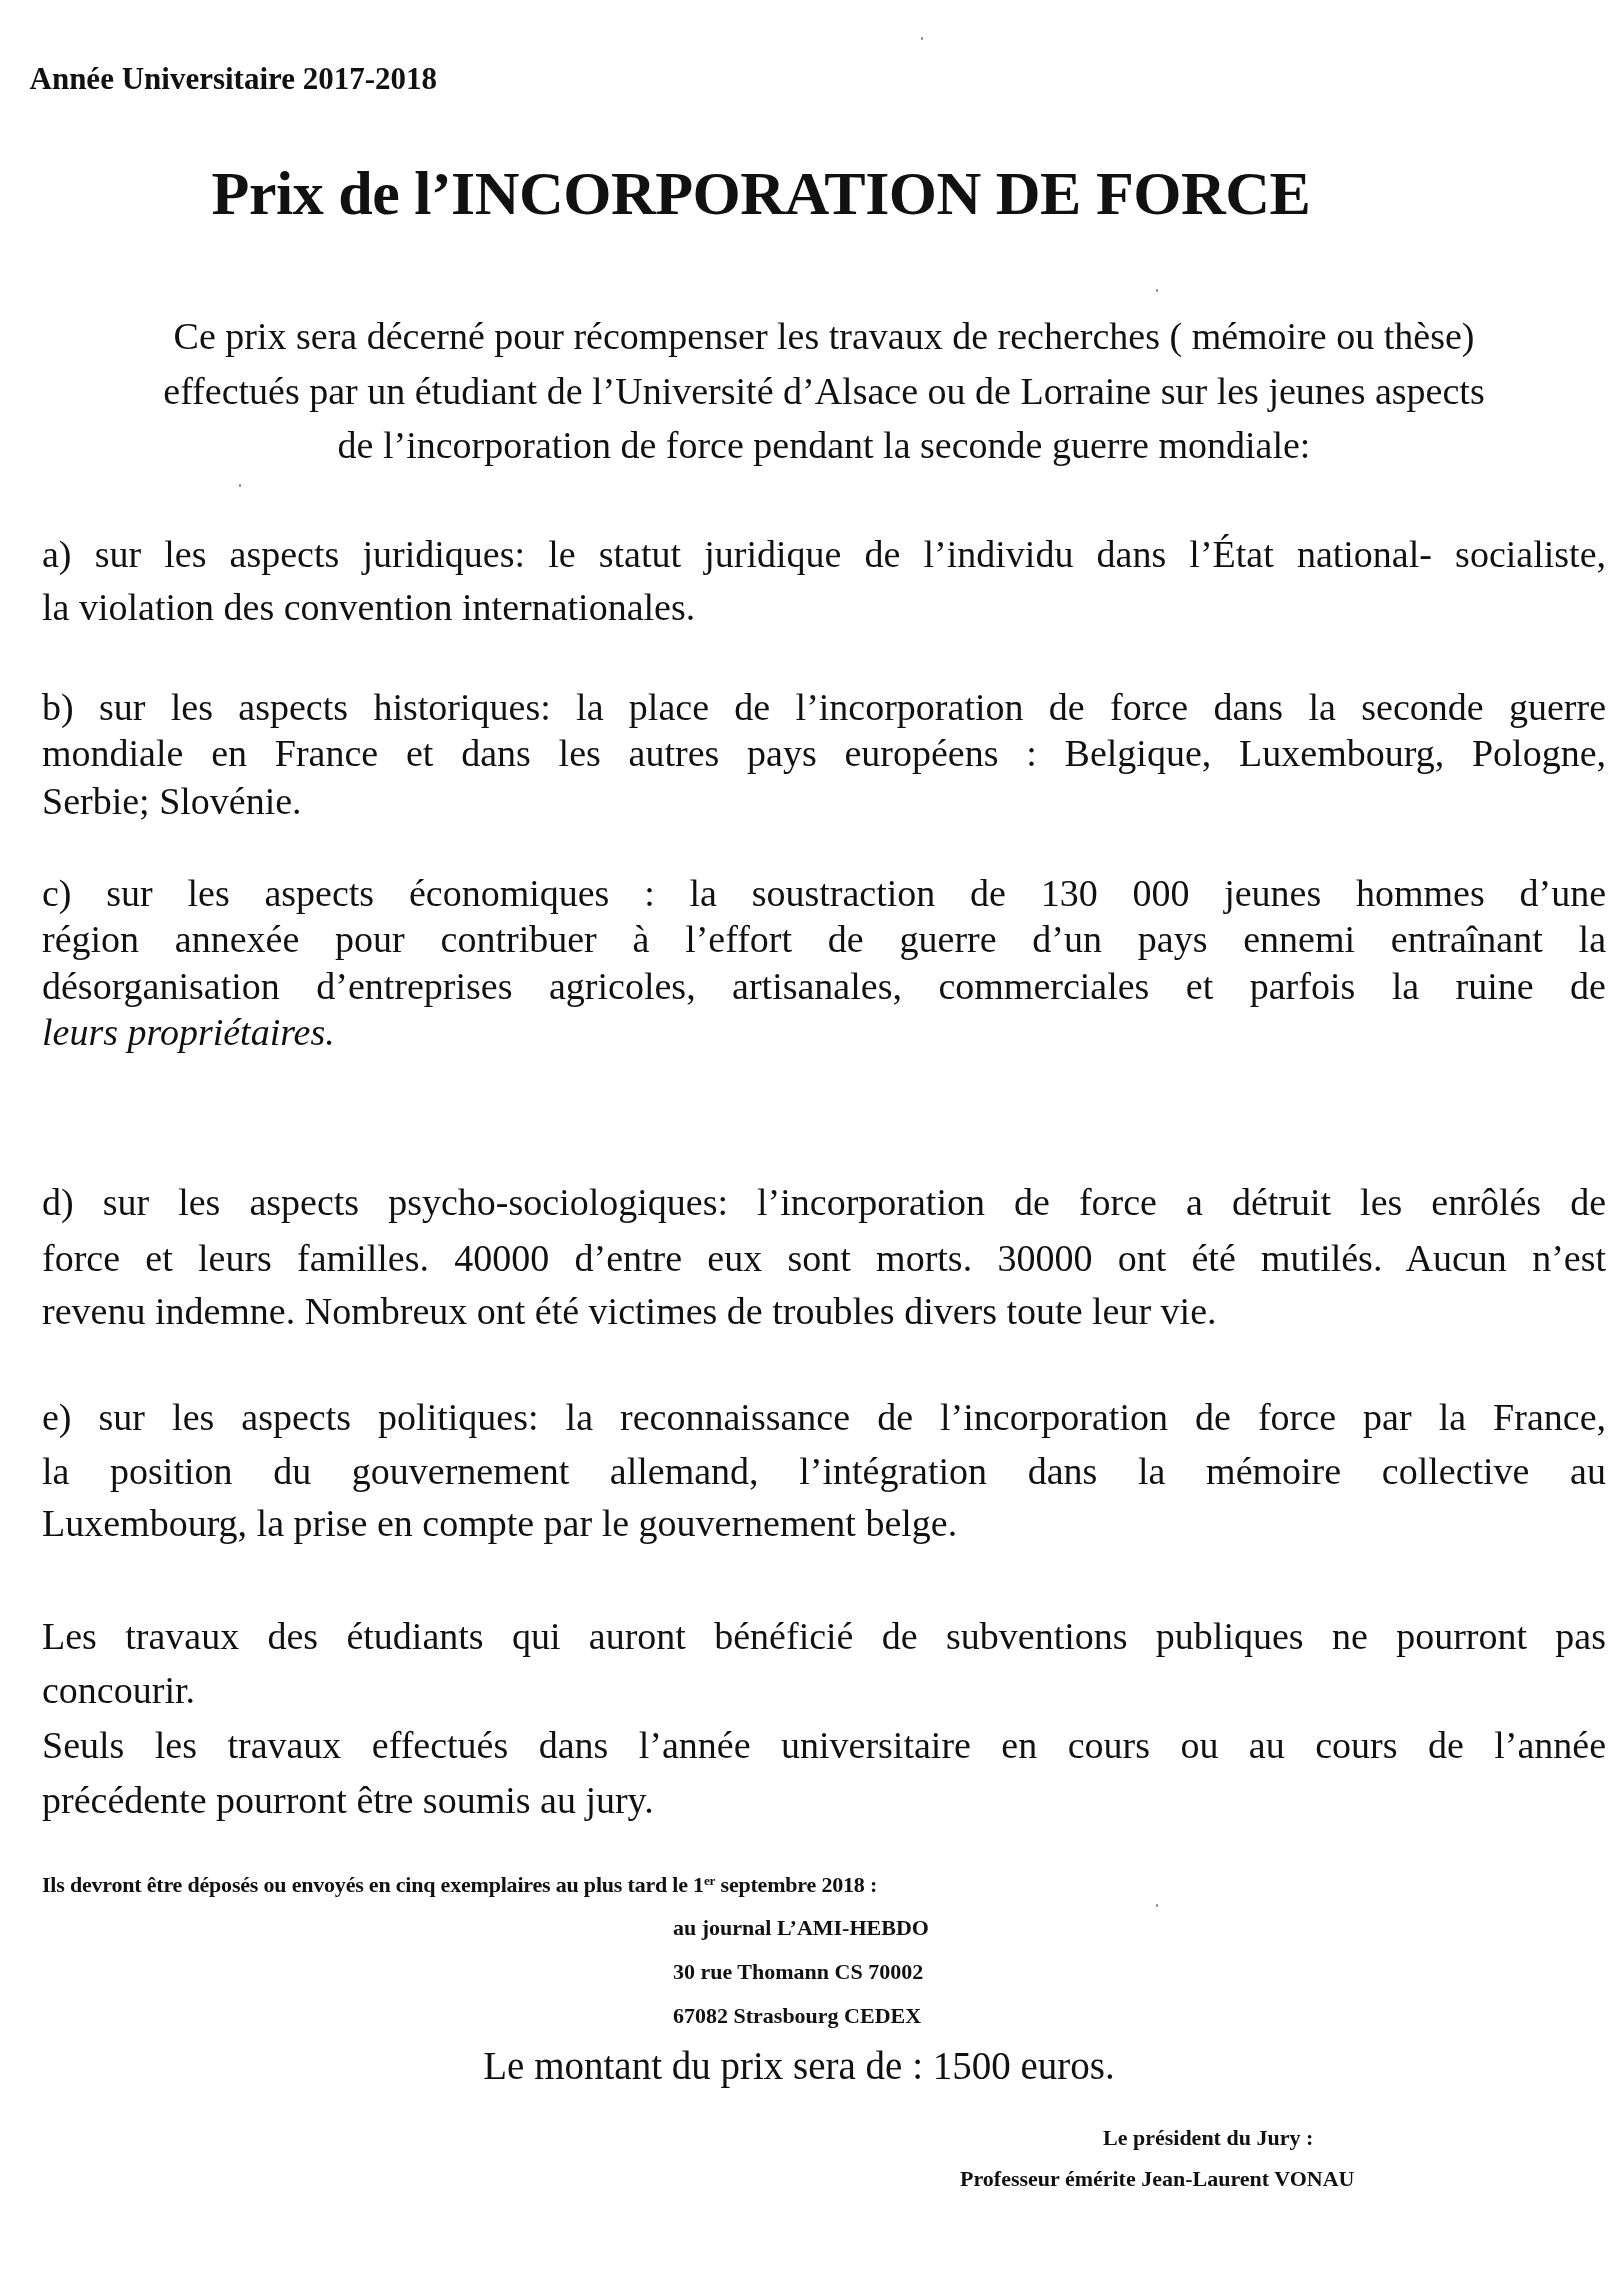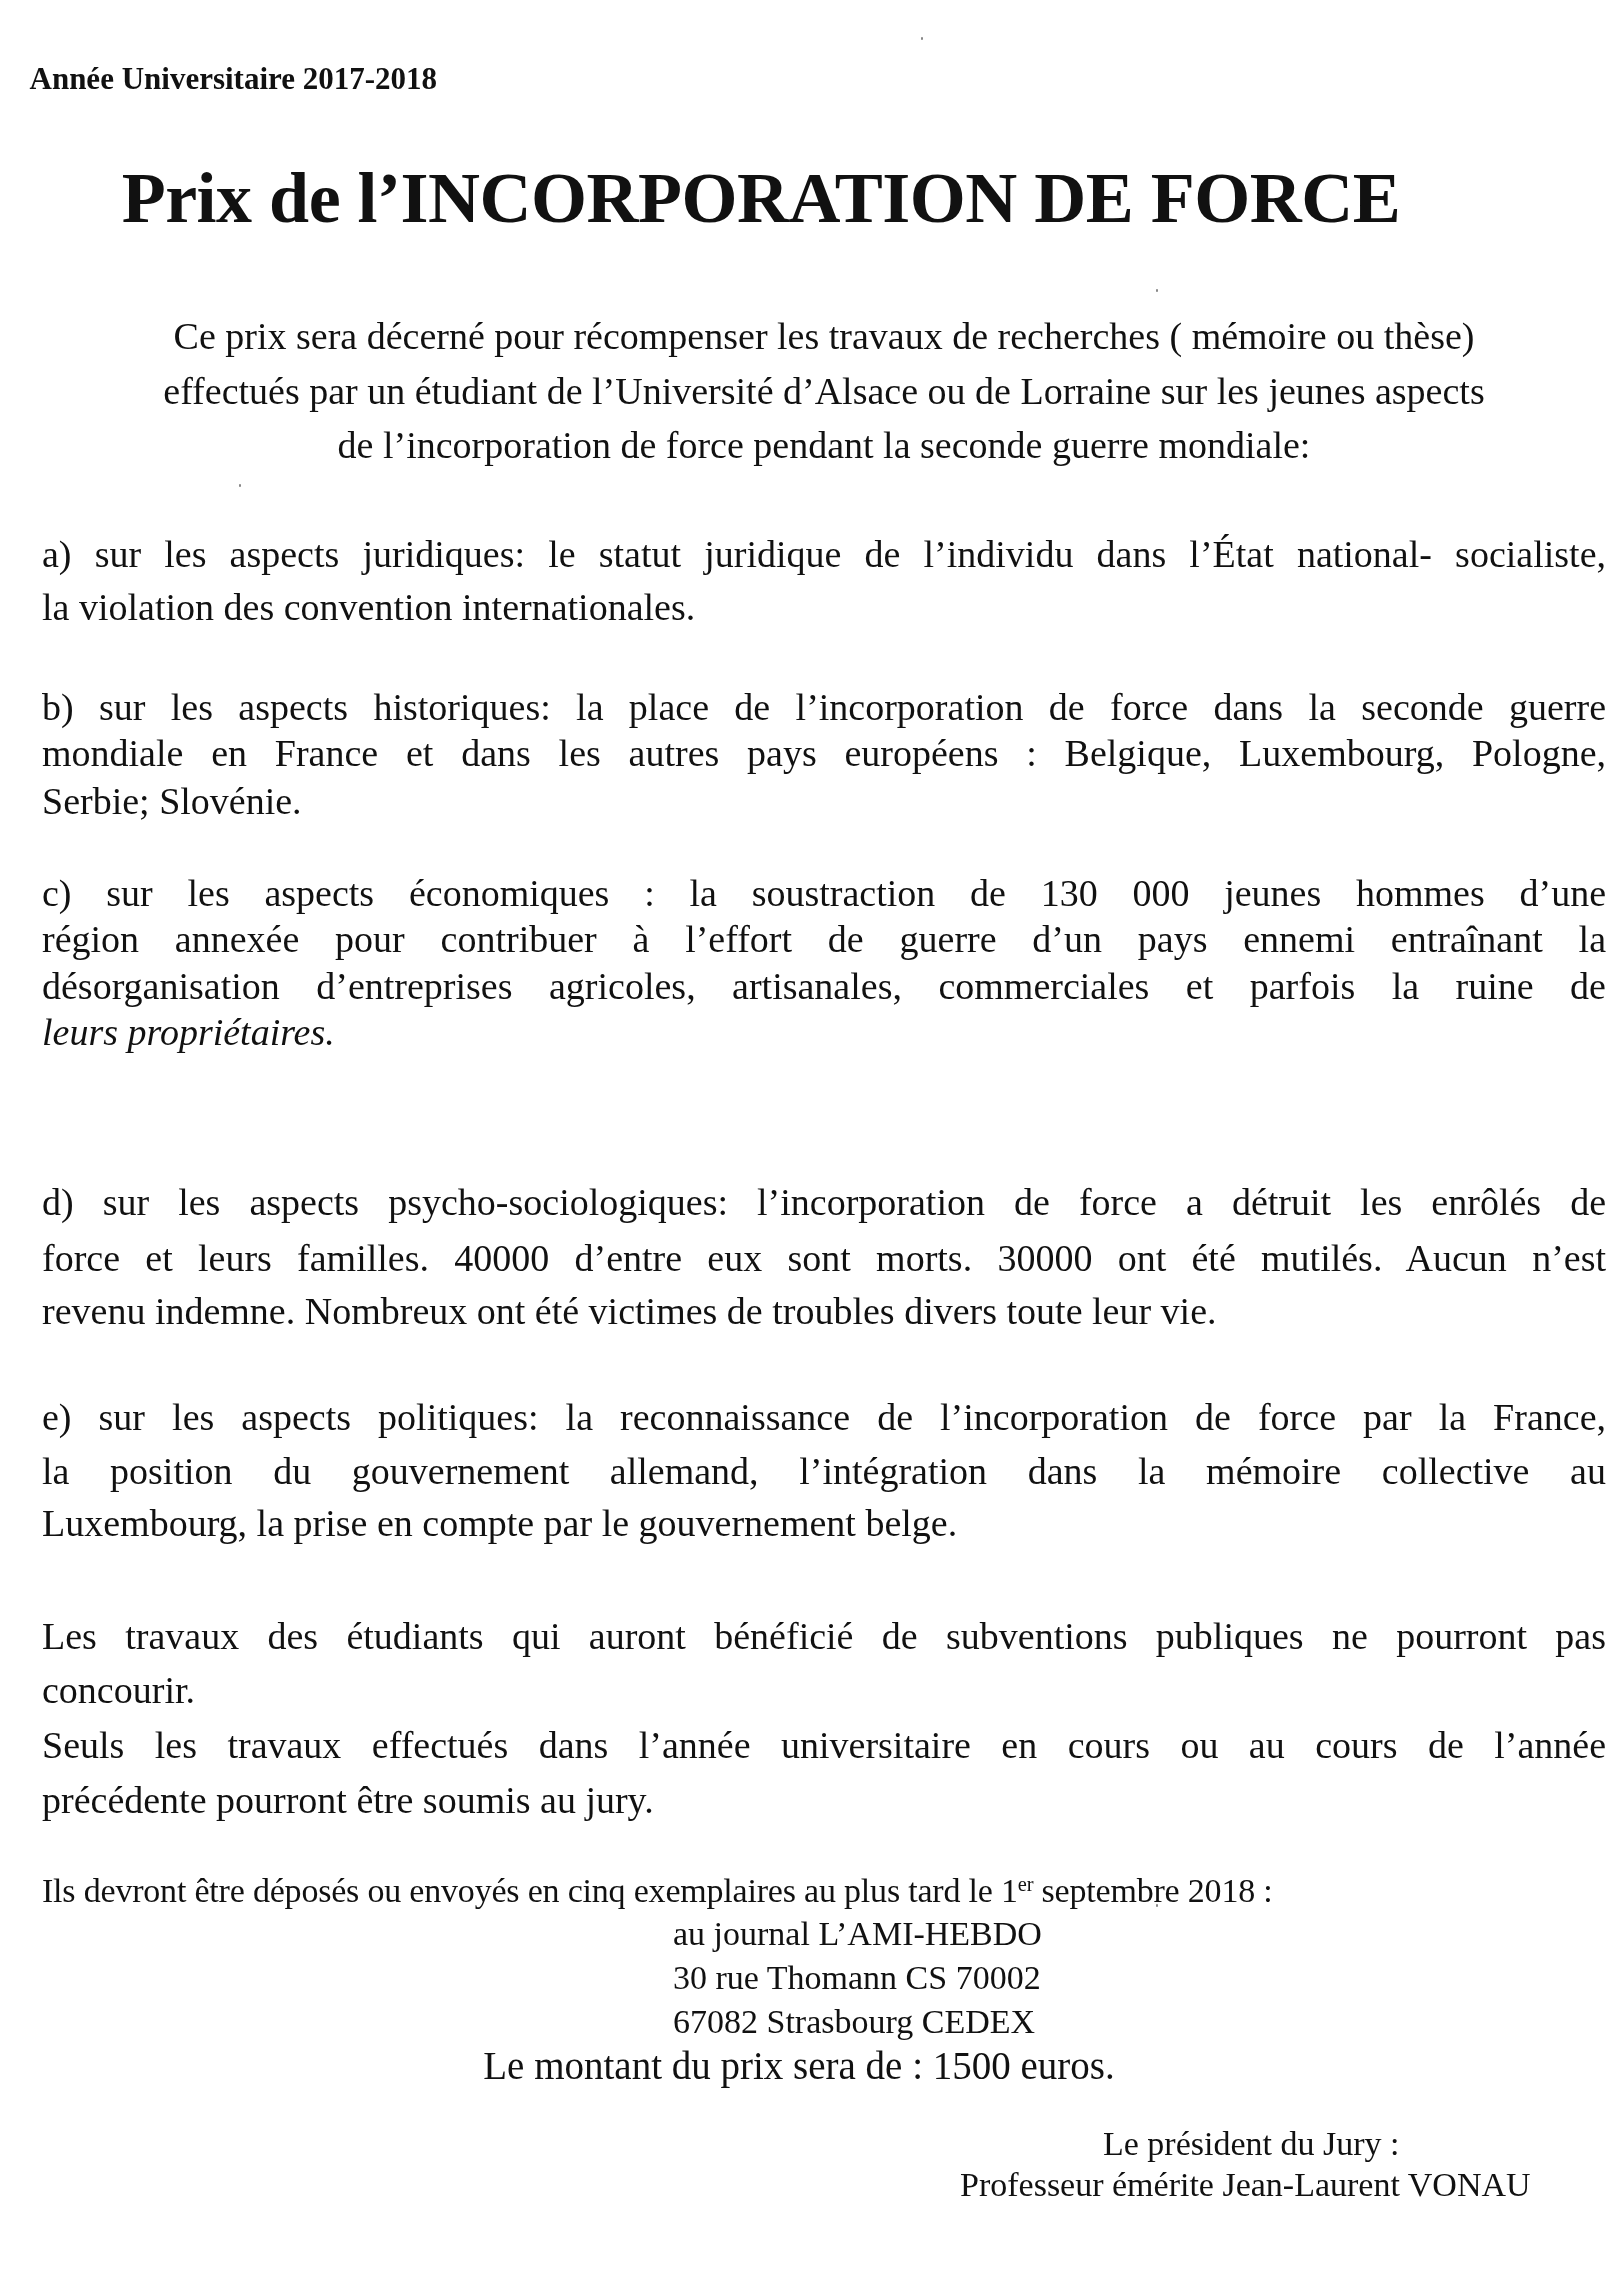--- a/index.html
+++ b/index.html
@@ -4,22 +4,22 @@
 <style>
   html, body { margin: 0; padding: 0; background: #ffffff; }
   body { width: 1618px; height: 2289px; position: relative; overflow: hidden;
          font-family: "Liberation Serif", "DejaVu Serif", serif; color: #111111; }
   .ln { position: absolute; white-space: nowrap; line-height: 1; }
   .body { font-size: 38px; left: 42px; width: 1564px; }
   .just { text-align: justify; text-align-last: justify; }
   .left { text-align: left; }
   .center { text-align: center; }
   .year { font-weight: bold; font-size: 31px; left: 0; width: 1618px; text-align: left; top: 63px; padding-left: 29.5px; box-sizing: border-box; }
-  .title { font-weight: bold; font-size: 72px; left: 0; width: 1522px; text-align: center; top: 162px; letter-spacing: -0.5px; }
-  .small { font-size: 34px; }
+  .title { font-weight: bold; font-size: 62px; left: 0; width: 1522px; text-align: center; top: 162px; letter-spacing: -0.5px; }
+  .small { font-size: 22px; font-weight: bold; }
   .deposit { left: 42px; top: 1874px; letter-spacing: -0.2px; }
   .addr { left: 629px; margin-left: 44px; }
   .amount { font-size: 39px; left: 0; width: 1618px; text-align: center; top: 2046px; padding-right: 20px; box-sizing: border-box; }
   .sig1 { left: 1103px; top: 2127px; }
   .sig2 { left: 960px; top: 2168px; }
   sup { font-size: 0.6em; vertical-align: 0.55em; line-height: 0; }
   .speck { position: absolute; width: 1.8px; height: 2.8px; background: #888; border-radius: 0.9px; }
 </style>
 </head>
 <body>

